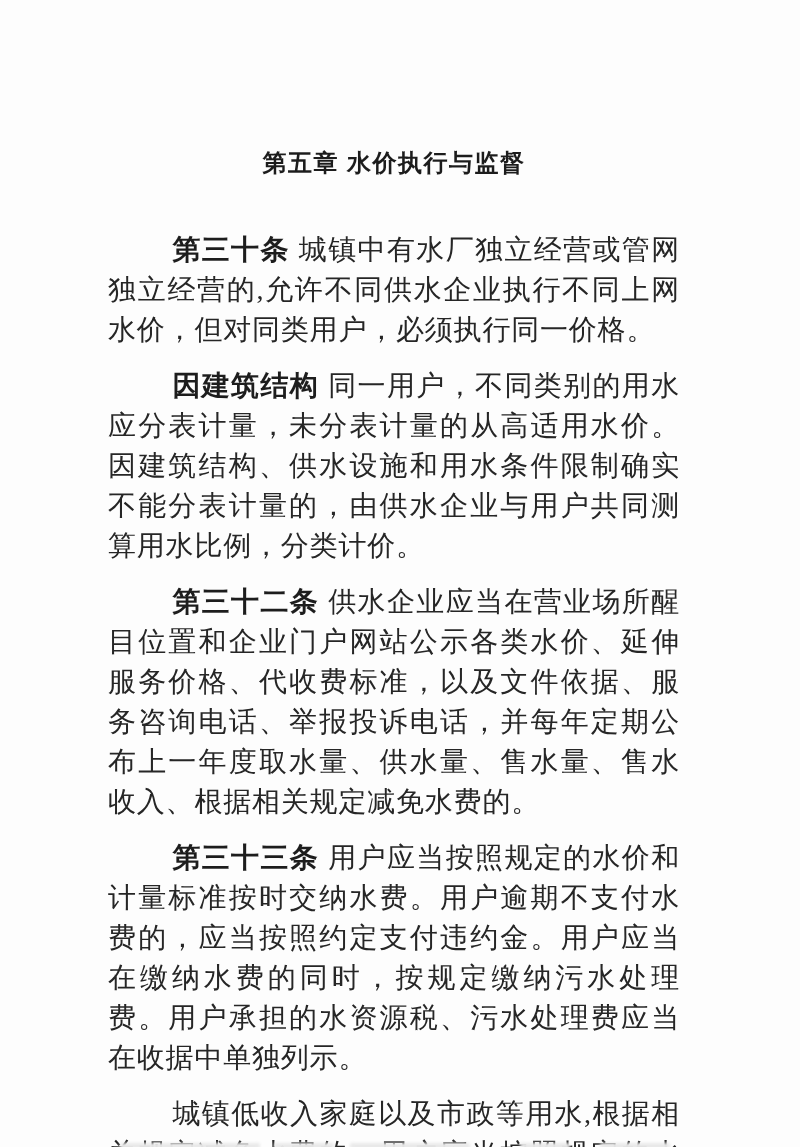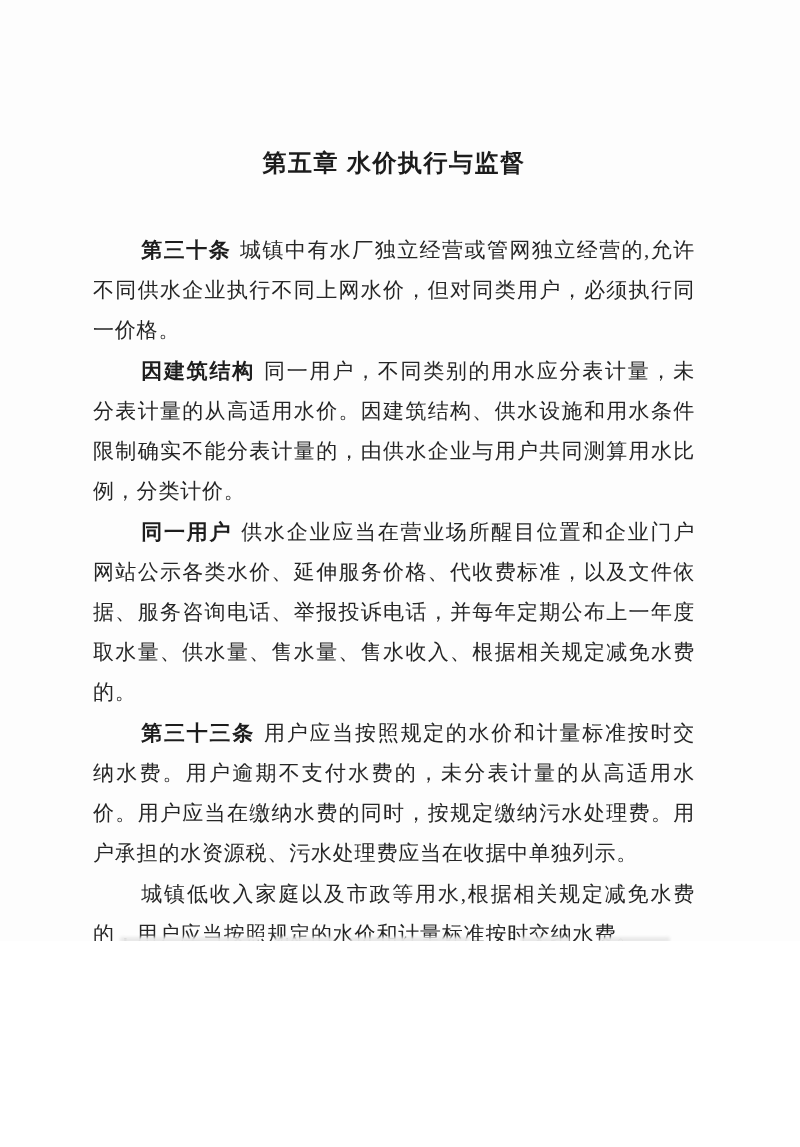--- a/index.html
+++ b/index.html
@@ -1,19 +1,19 @@
 <!DOCTYPE html>
 <html><head>
 <meta charset="utf-8">
 <style>
   html, body { margin: 0; padding: 0; background: #ffffff; }
   .page {
     position: relative;
     width: 800px;
-    height: 941px;
+    height: 1147px;
     background: #fdfdfd;
     overflow: hidden;
     font-family: "Liberation Serif", serif;
     color: #242424;
   }
   .content {
     position: absolute;
     left: 92px;
     top: 146px;
     width: 604px;
@@ -22,26 +22,26 @@
     font-family: "Liberation Sans", sans-serif;
     font-size: 24px;
     font-weight: 700;
     text-align: center;
     letter-spacing: 1.5px;
     color: #1c1c1c;
     margin: 0 0 50px 0;
     line-height: 34px;
   }
   .para {
-    font-size: 21px;
+    font-size: 28px;
     line-height: 40px;
     text-align: justify;
     text-indent: 2.3em;
     letter-spacing: 0.8px;
-    margin: 1px;
+    margin: 16px;
     color: #262626;
   }
   .lead {
     font-family: "Liberation Sans", sans-serif;
     font-weight: 700;
     margin-right: 9px;
     color: #1d1d1d;
   }
   .page-number {
     text-align: center;
@@ -71,23 +71,23 @@
 <body>
 
 <div class="page">
   <div class="content">
     <h1 class="title">第五章 水价执行与监督</h1>
     <div>
   <p class="para"><span class="lead">第三十条</span><span>城镇中有水厂独立经营或管网独立经营的,允许不同供水企业执行不同上网水价，但对同类用户，必须执行同一价格。</span></p>
 
   <p class="para"><span class="lead">因建筑结构</span><span>同一用户，不同类别的用水应分表计量，未分表计量的从高适用水价。因建筑结构、供水设施和用水条件限制确实不能分表计量的，由供水企业与用户共同测算用水比例，分类计价。</span></p>
 
-  <p class="para"><span class="lead">同一用户</span><span>供水企业应当在营业场所醒目位置和企业门户网站公示各类水价、延伸服务价格、代收费标准，以及文件依据、服务咨询电话、举报投诉电话，并每年定期公布上一年度取水量、供水量、售水量、售水收入、根据相关规定减免水费的。</span></p>
+  <p class="para"><span class="lead">第三十二条</span><span>供水企业应当在营业场所醒目位置和企业门户网站公示各类水价、延伸服务价格、代收费标准，以及文件依据、服务咨询电话、举报投诉电话，并每年定期公布上一年度取水量、供水量、售水量、售水收入、根据相关规定减免水费的。</span></p>
 
-  <p class="para"><span class="lead">第三十三条</span><span>用户应当按照规定的水价和计量标准按时交纳水费。用户逾期不支付水费的，未分表计量的从高适用水价。用户应当在缴纳水费的同时，按规定缴纳污水处理费。用户承担的水资源税、污水处理费应当在收据中单独列示。</span></p>
+  <p class="para"><span class="lead">第三十三条</span><span>用户应当按照规定的水价和计量标准按时交纳水费。用户逾期不支付水费的，应当按照约定支付违约金。用户应当在缴纳水费的同时，按规定缴纳污水处理费。用户承担的水资源税、污水处理费应当在收据中单独列示。</span></p>
 
 
   <p class="para"><span>城镇低收入家庭以及市政等用水,根据相关规定减免水费的，用户应当按照规定的水价和计量标准按时交纳水费。</span></p>
 </div>
     <div class="page-number">— 11 —</div>
   </div>
   <div class="artifact">
     <span class="smudge s1"></span>
     <span class="smudge s2"></span>
     <span class="smudge s3"></span>

